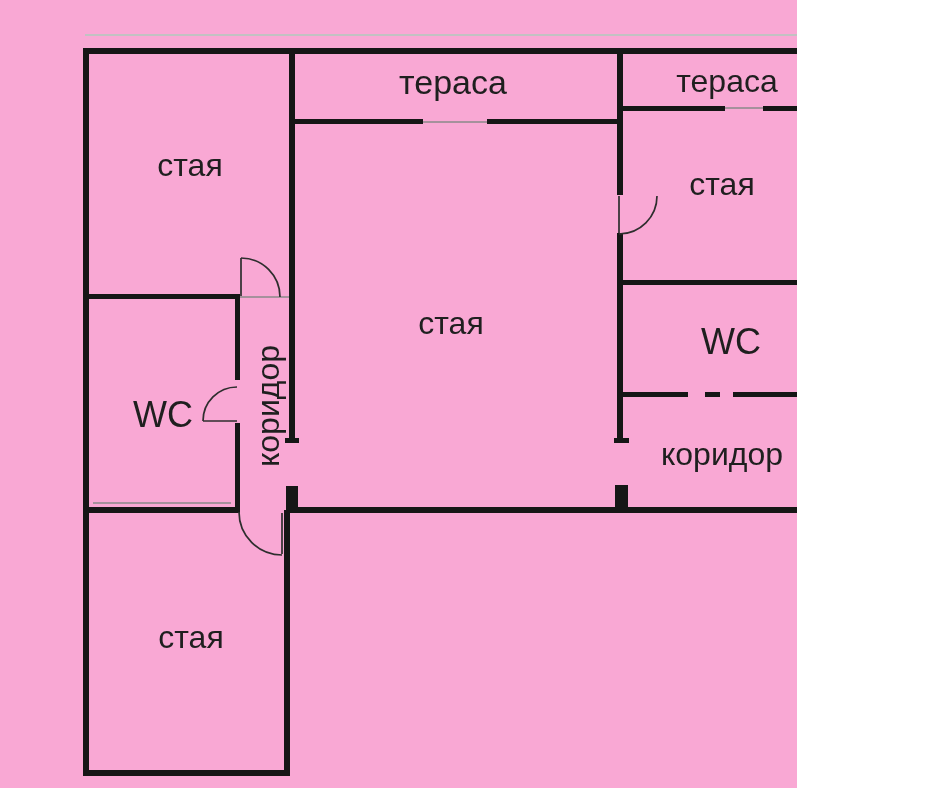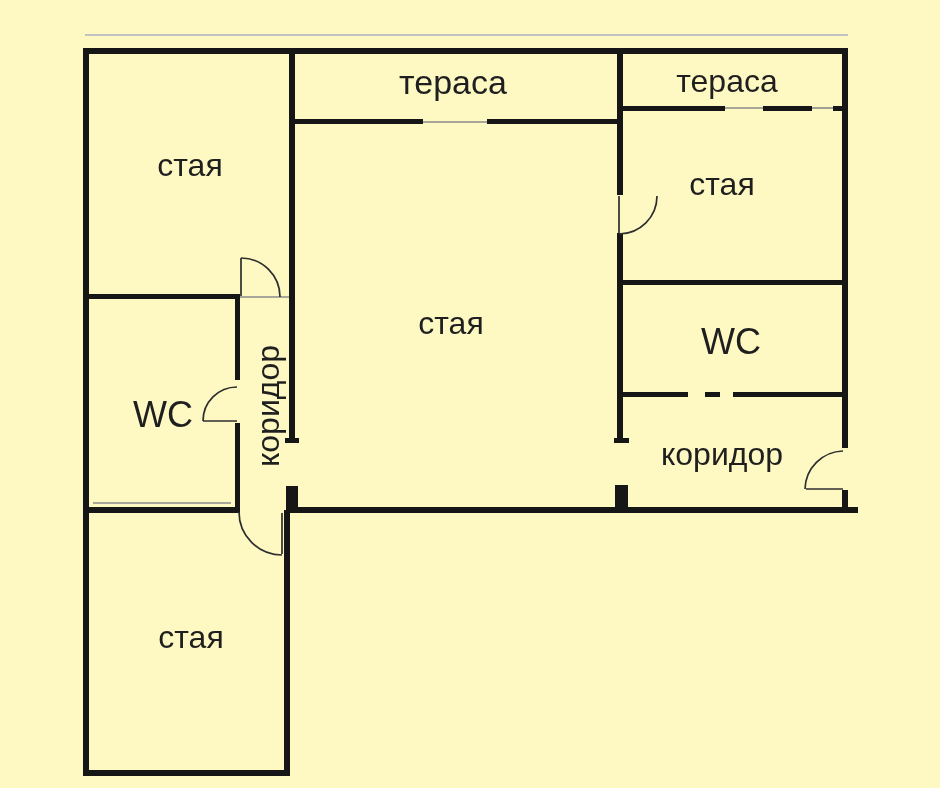--- a/index.html
+++ b/index.html
@@ -1,16 +1,16 @@
 <!DOCTYPE html>
 <html><head>
 <meta charset="utf-8">
 <style>
   html,body{margin:0;padding:0;background:#ffffff;}
-  .stage{position:relative;width:940px;height:788px;background:#fef9c3;overflow:hidden;}
+  .stage{position:relative;width:797px;height:788px;background:#f9a8d4;overflow:hidden;}
   svg{display:block;}
   .room-label{font-family:"Liberation Sans","DejaVu Sans",sans-serif;fill:#1f1f1f;}
   .lbl-lc{font-size:32px;}
   .lbl-big{font-size:34px;}
   .lbl-wc{font-size:36px;}
   .wall{fill:#161616;}
   .door{stroke:#2e2e2e;stroke-width:1.7;fill:none;}
   .thin{stroke:#8a8a8a;stroke-width:1.6;}
   .faint{stroke:#c2c2c2;stroke-width:2;}
 </style>

